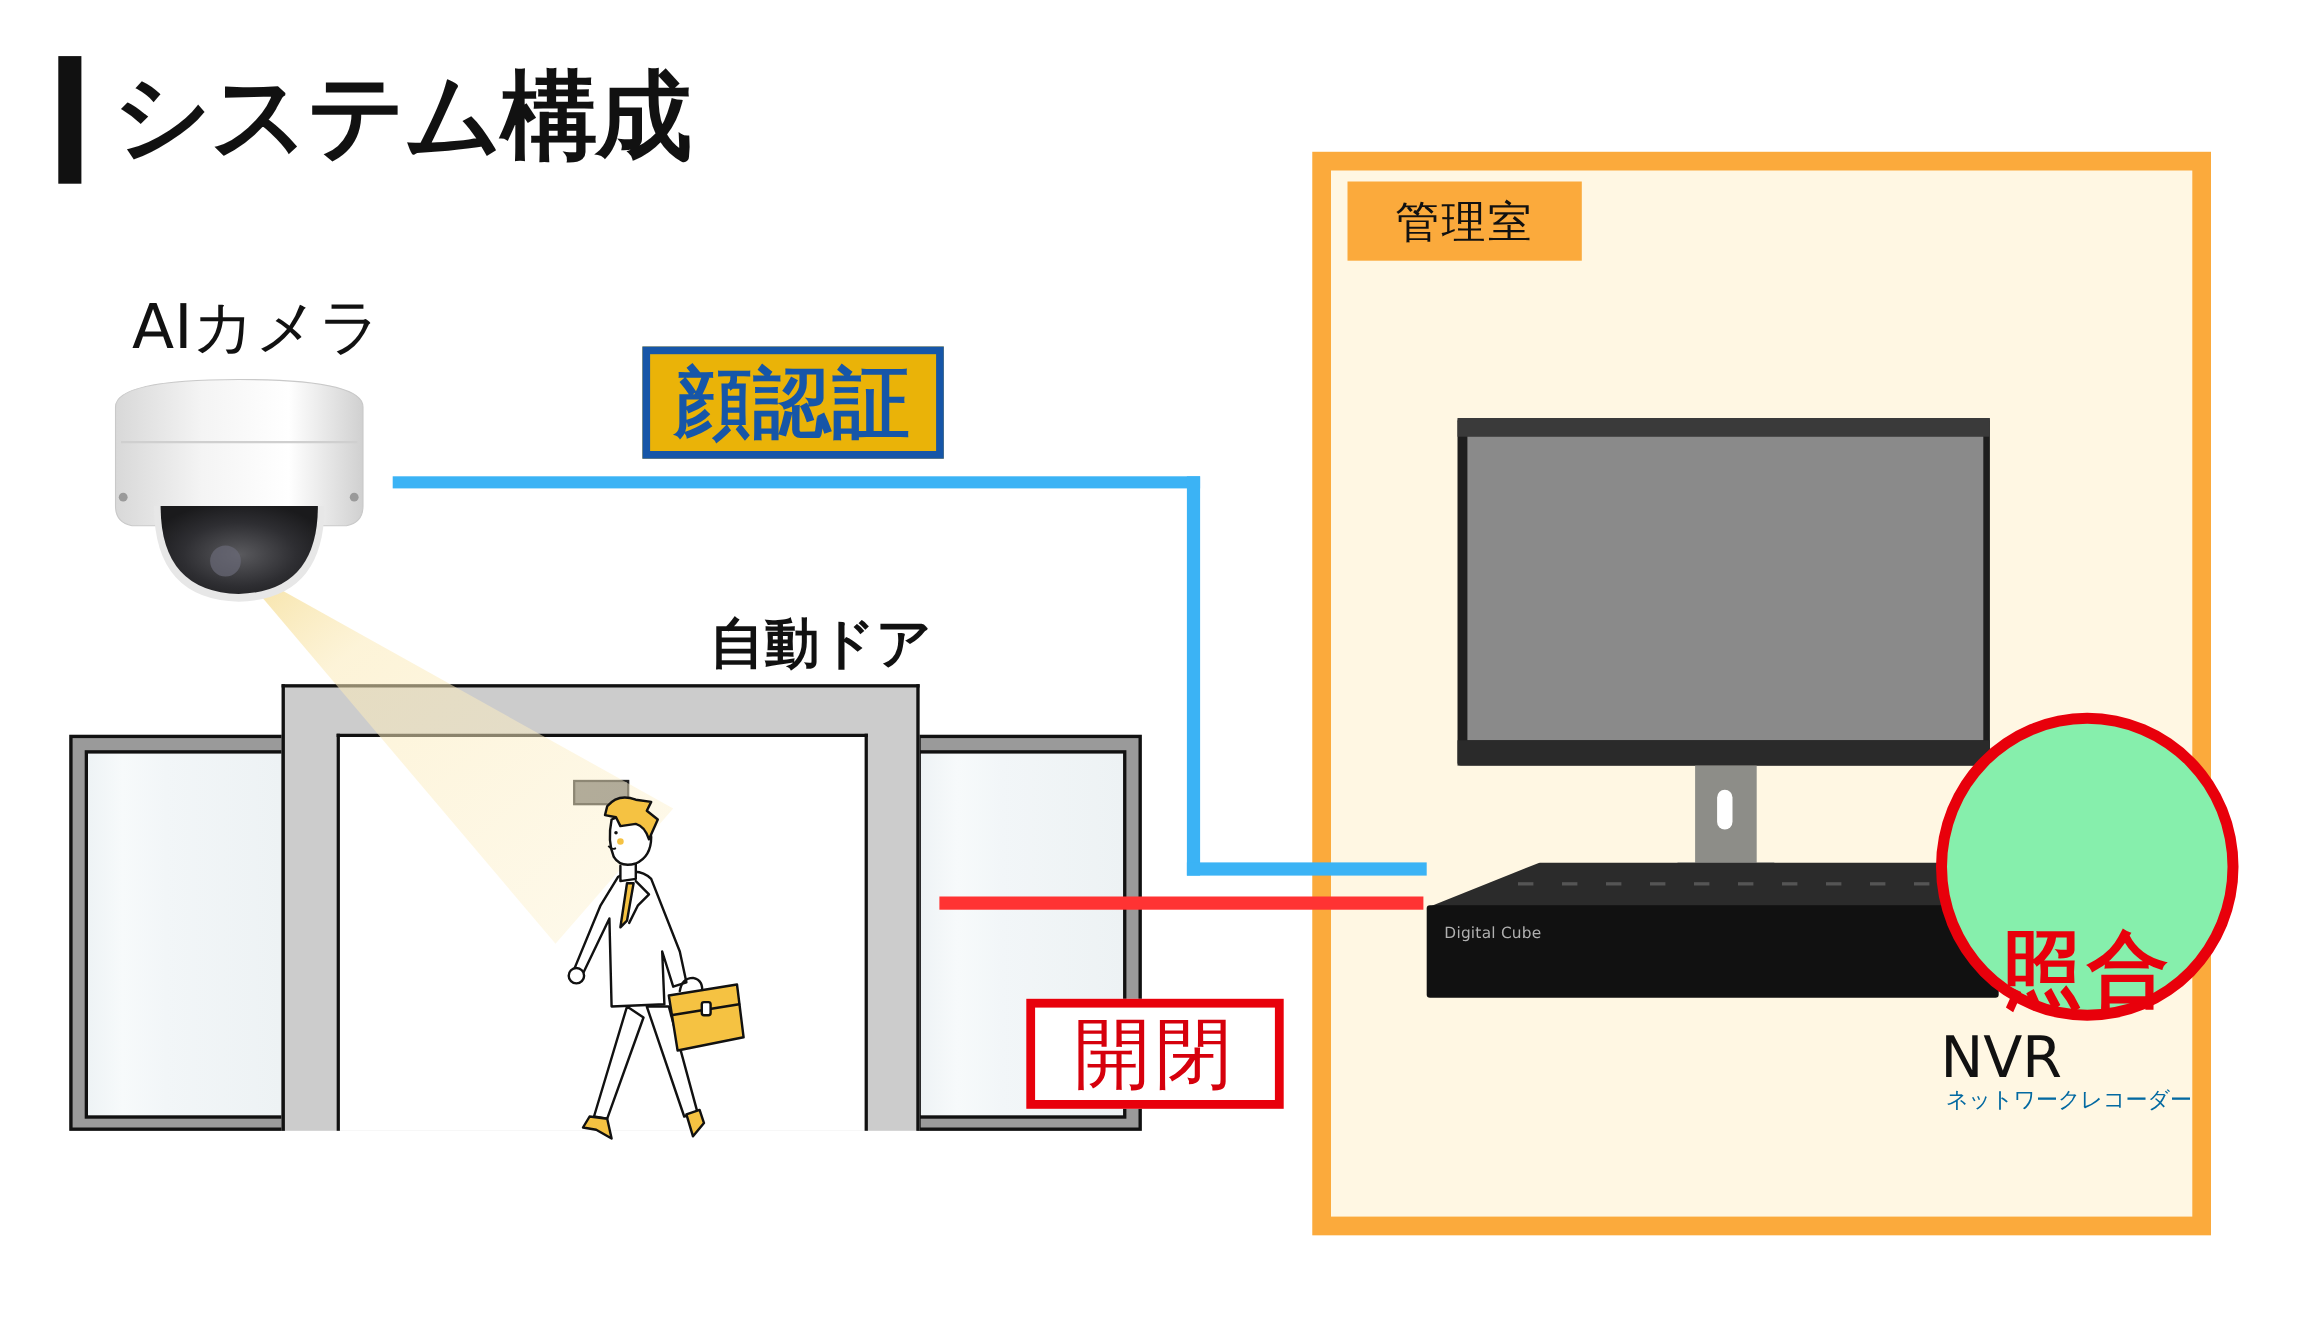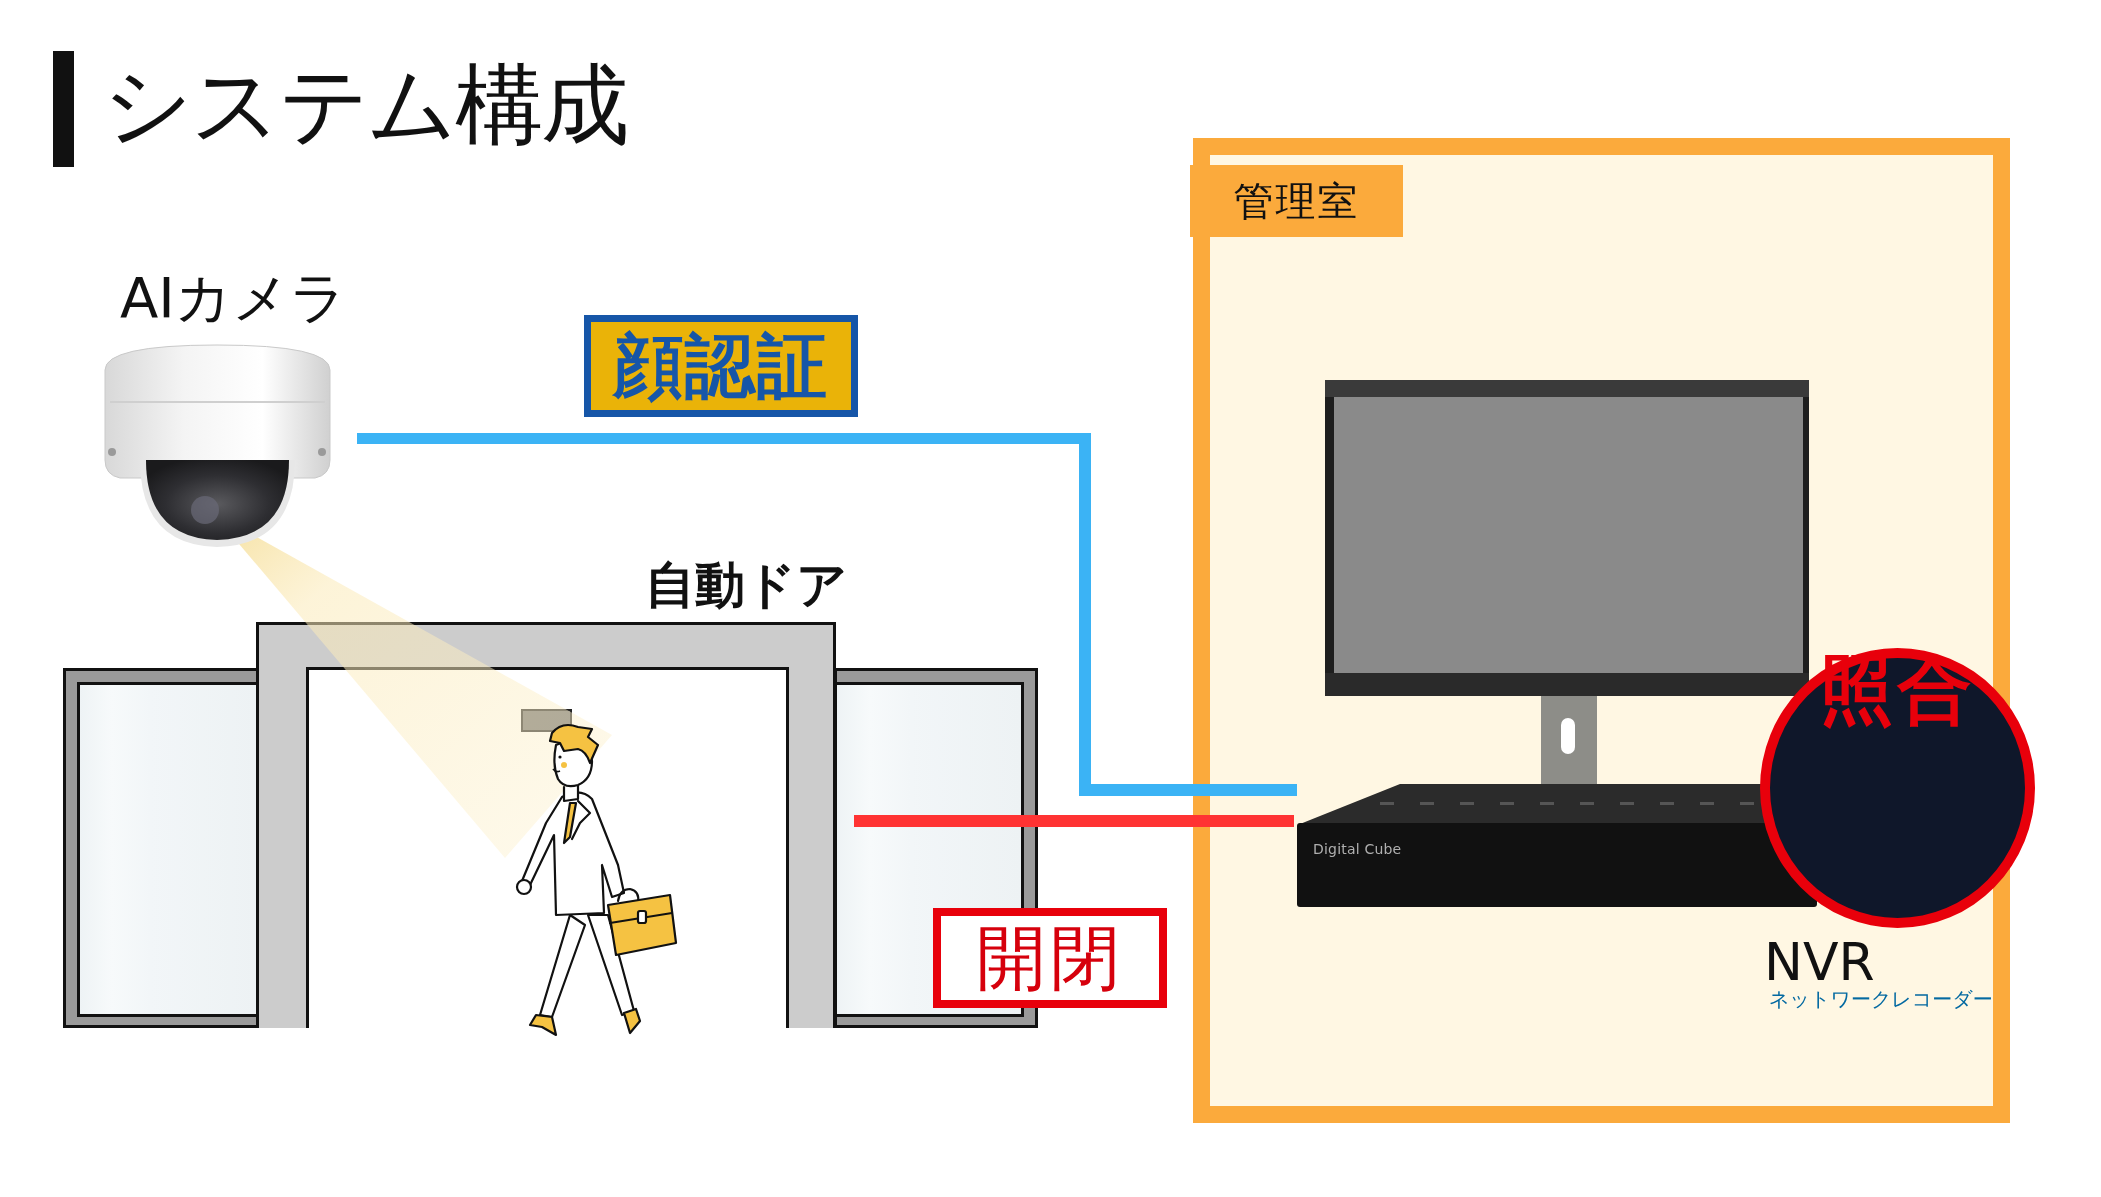--- a/index.html
+++ b/index.html
@@ -6,21 +6,21 @@
   body {
     width:2101px; height:1197px; position:relative; overflow:hidden;
     background:#ffffff;
     font-family:"DejaVu Sans","Liberation Sans",sans-serif;
     color:#111;
   }
   .abs { position:absolute; }
 
   
   .title-bar { left:53px; top:51px; width:21px; height:116px; background:#111; }
-  .title-text { left:103px; top:50px; font-size:88px; line-height:110px; font-weight:400; letter-spacing:-2px; white-space:nowrap; color:#111; }
+  .title-text { left:103px; top:50px; font-size:88px; line-height:110px; font-weight:700; letter-spacing:-2px; white-space:nowrap; color:#111; }
 
   
   .cam-label { left:120px; top:272px; font-size:56px; line-height:52px; white-space:nowrap; color:#111; }
 
   
   .cone { left:0; top:0; width:2101px; height:1197px; pointer-events:none; }
 
   
   .camera { left:100px; top:340px; width:235px; height:215px; }
 
@@ -55,43 +55,43 @@
   
   .person { left:500px; top:715px; width:190px; height:325px; }
 
   
   .oc-box { left:933px; top:908px; width:218px; height:84px; border:8px solid #e8000b; background:#fff;
     display:flex; align-items:center; justify-content:center; box-sizing:content-box; }
   .oc-text { font-size:70px; font-weight:400; color:#d6000c; letter-spacing:4px; line-height:1; }
 
   
   .room { left:1193px; top:138px; width:817px; height:985px; background:#fff7e3; border:17px solid #fbaa3c; box-sizing:border-box; }
-  .room-label { left:1190px; top:165px; width:213px; height:72px; background:#fbaa3c;
+  .room-label { left:1225px; top:165px; width:213px; height:72px; background:#fbaa3c;
     display:flex; align-items:center; justify-content:center; }
   .room-label span { font-size:40px; color:#111; letter-spacing:2px; }
 
   
   .monitor { left:1325px; top:380px; width:484px; height:316px; background:#1e1e1e; border-radius:3px; }
   .monitor-bezel-top { position:absolute; left:0; top:0; right:0; height:17px; background:#3a3a3a; }
   .monitor-screen { position:absolute; left:9px; top:17px; right:6px; bottom:23px; background:#8a8a8a; }
   .monitor-chin { position:absolute; left:0; bottom:0; right:0; height:23px; background:#2a2a2a; }
   .stand { left:1541px; top:696px; width:56px; height:92px; background:#8d8d88; }
   .stand-hole { position:absolute; left:20px; top:22px; width:14px; height:36px; background:#fff; border-radius:7px; }
   .stand-base { left:1525px; top:784px; width:88px; height:6px; background:#9a9a96; }
 
   
   .nvr-top { left:1300px; top:784px; width:480px; height:40px; }
   .nvr-front { left:1297px; top:823px; width:520px; height:84px; background:#111; border-radius:3px; }
   .nvr-brand { position:absolute; left:16px; top:18px; font-size:14px; color:#b0b0b0; letter-spacing:0.2px; }
   .nvr-label { left:1764px; top:936px; font-size:52px; line-height:52px; color:#111; }
   .nvr-sublabel { left:1769px; top:987px; font-size:20px; line-height:24px; color:#0369a1; white-space:nowrap; }
 
   
-  .match-circle { left:1760px; top:648px; width:255px; height:260px; border:10px solid #e8000b; border-radius:50%; background:#0f172a;
-    display:flex; align-items:flex-start; justify-content:center; }
+  .match-circle { left:1760px; top:648px; width:255px; height:260px; border:10px solid #e8000b; border-radius:50%; background:#86efac;
+    display:flex; align-items:flex-end; justify-content:center; }
   .match-text { font-size:74px; font-weight:900; color:#e8000b; letter-spacing:4px; line-height:1; margin-top:-6px; }
 </style>
 </head>
 <body>
 
 <div class="abs title-bar"></div>
 <div class="abs title-text">システム構成</div>
 
 <div class="abs room"></div>
 <div class="abs room-label">

